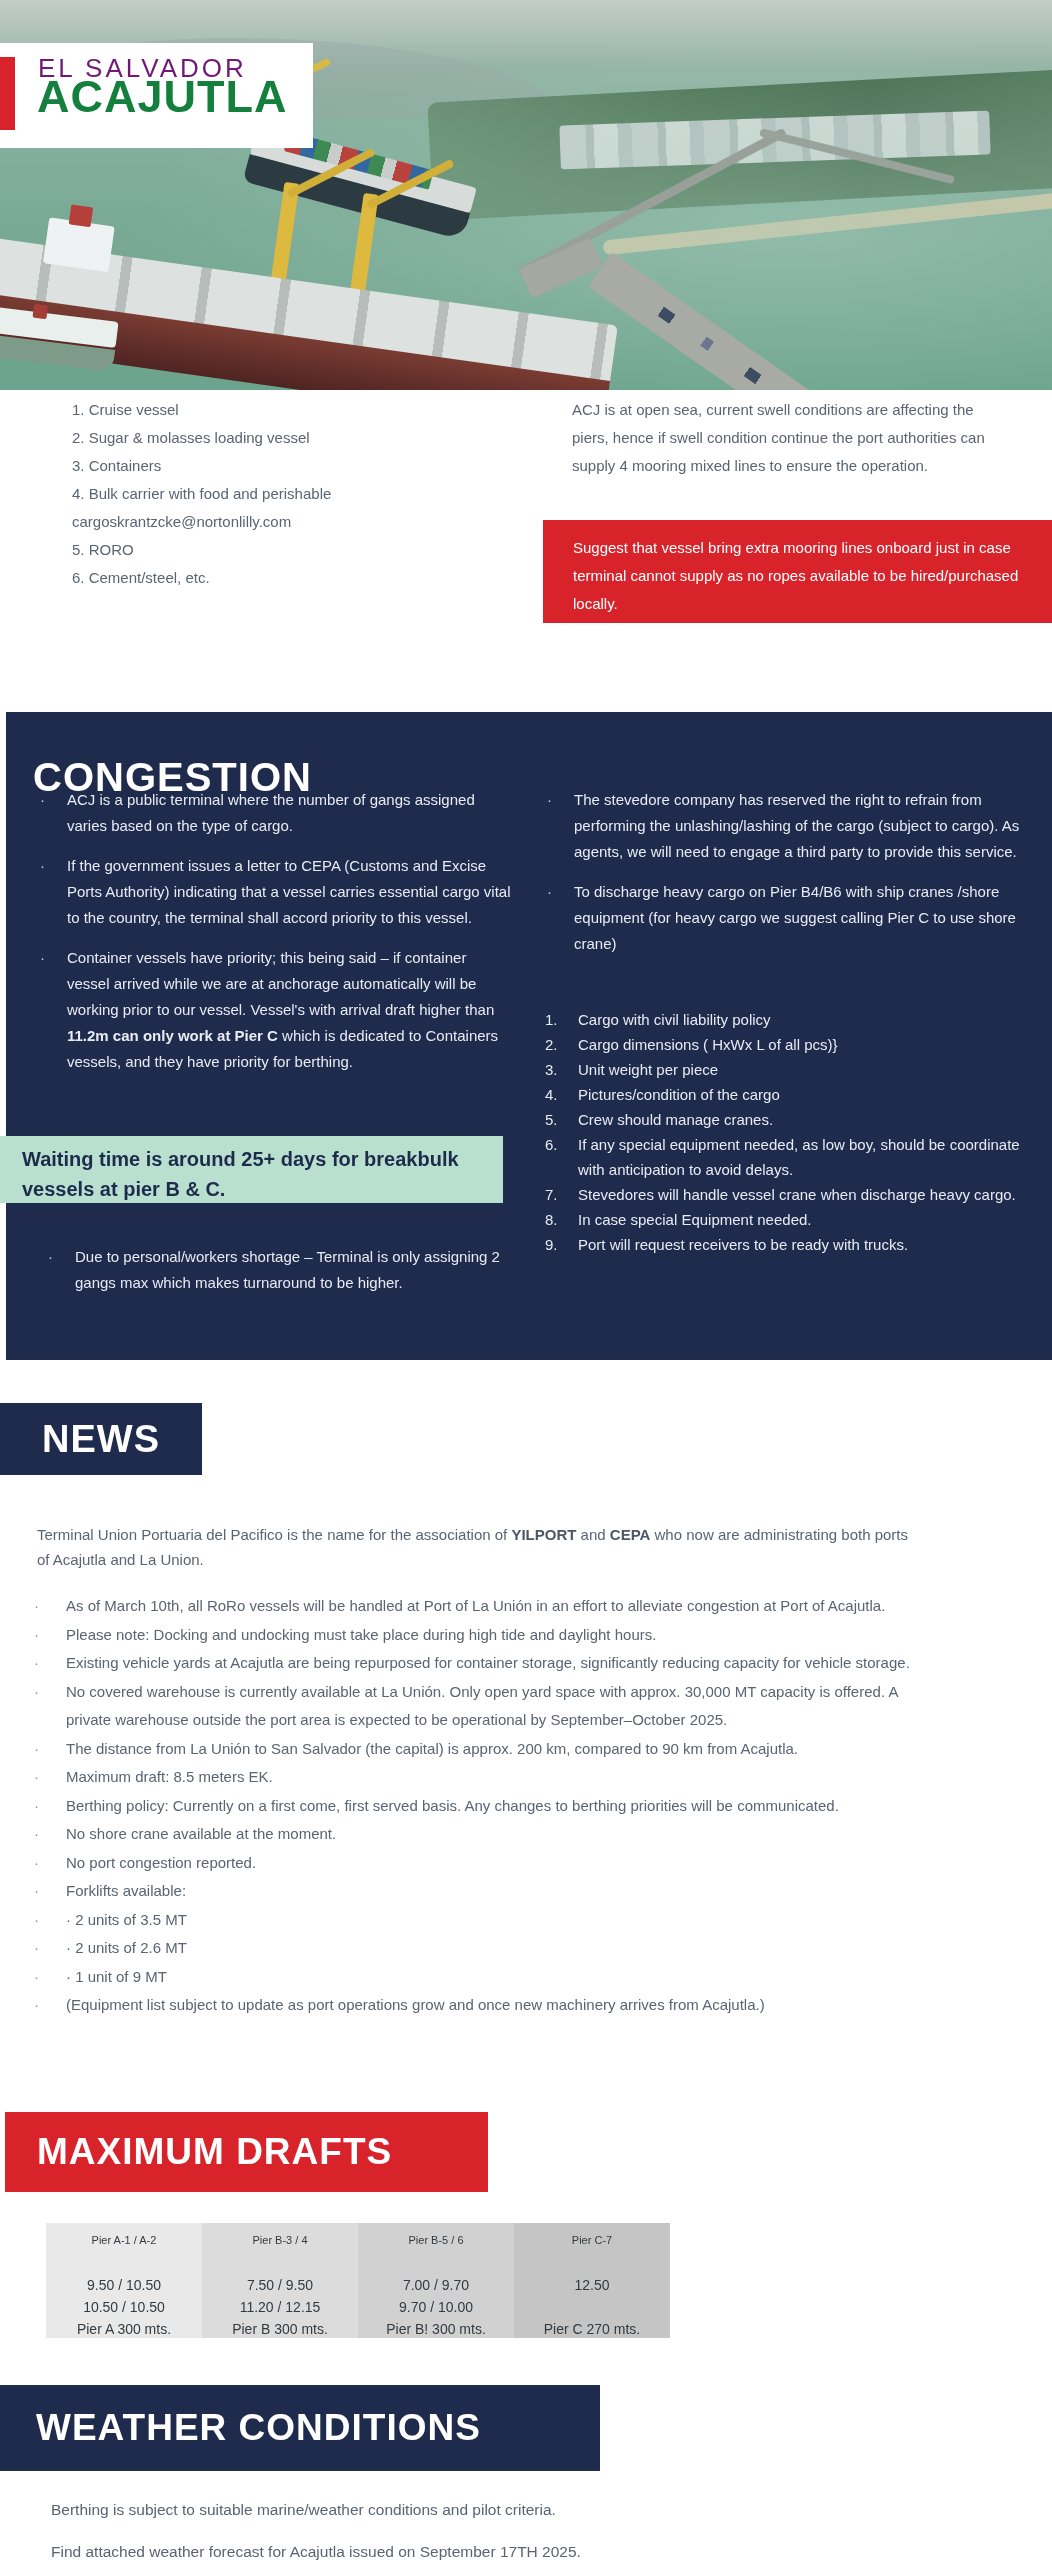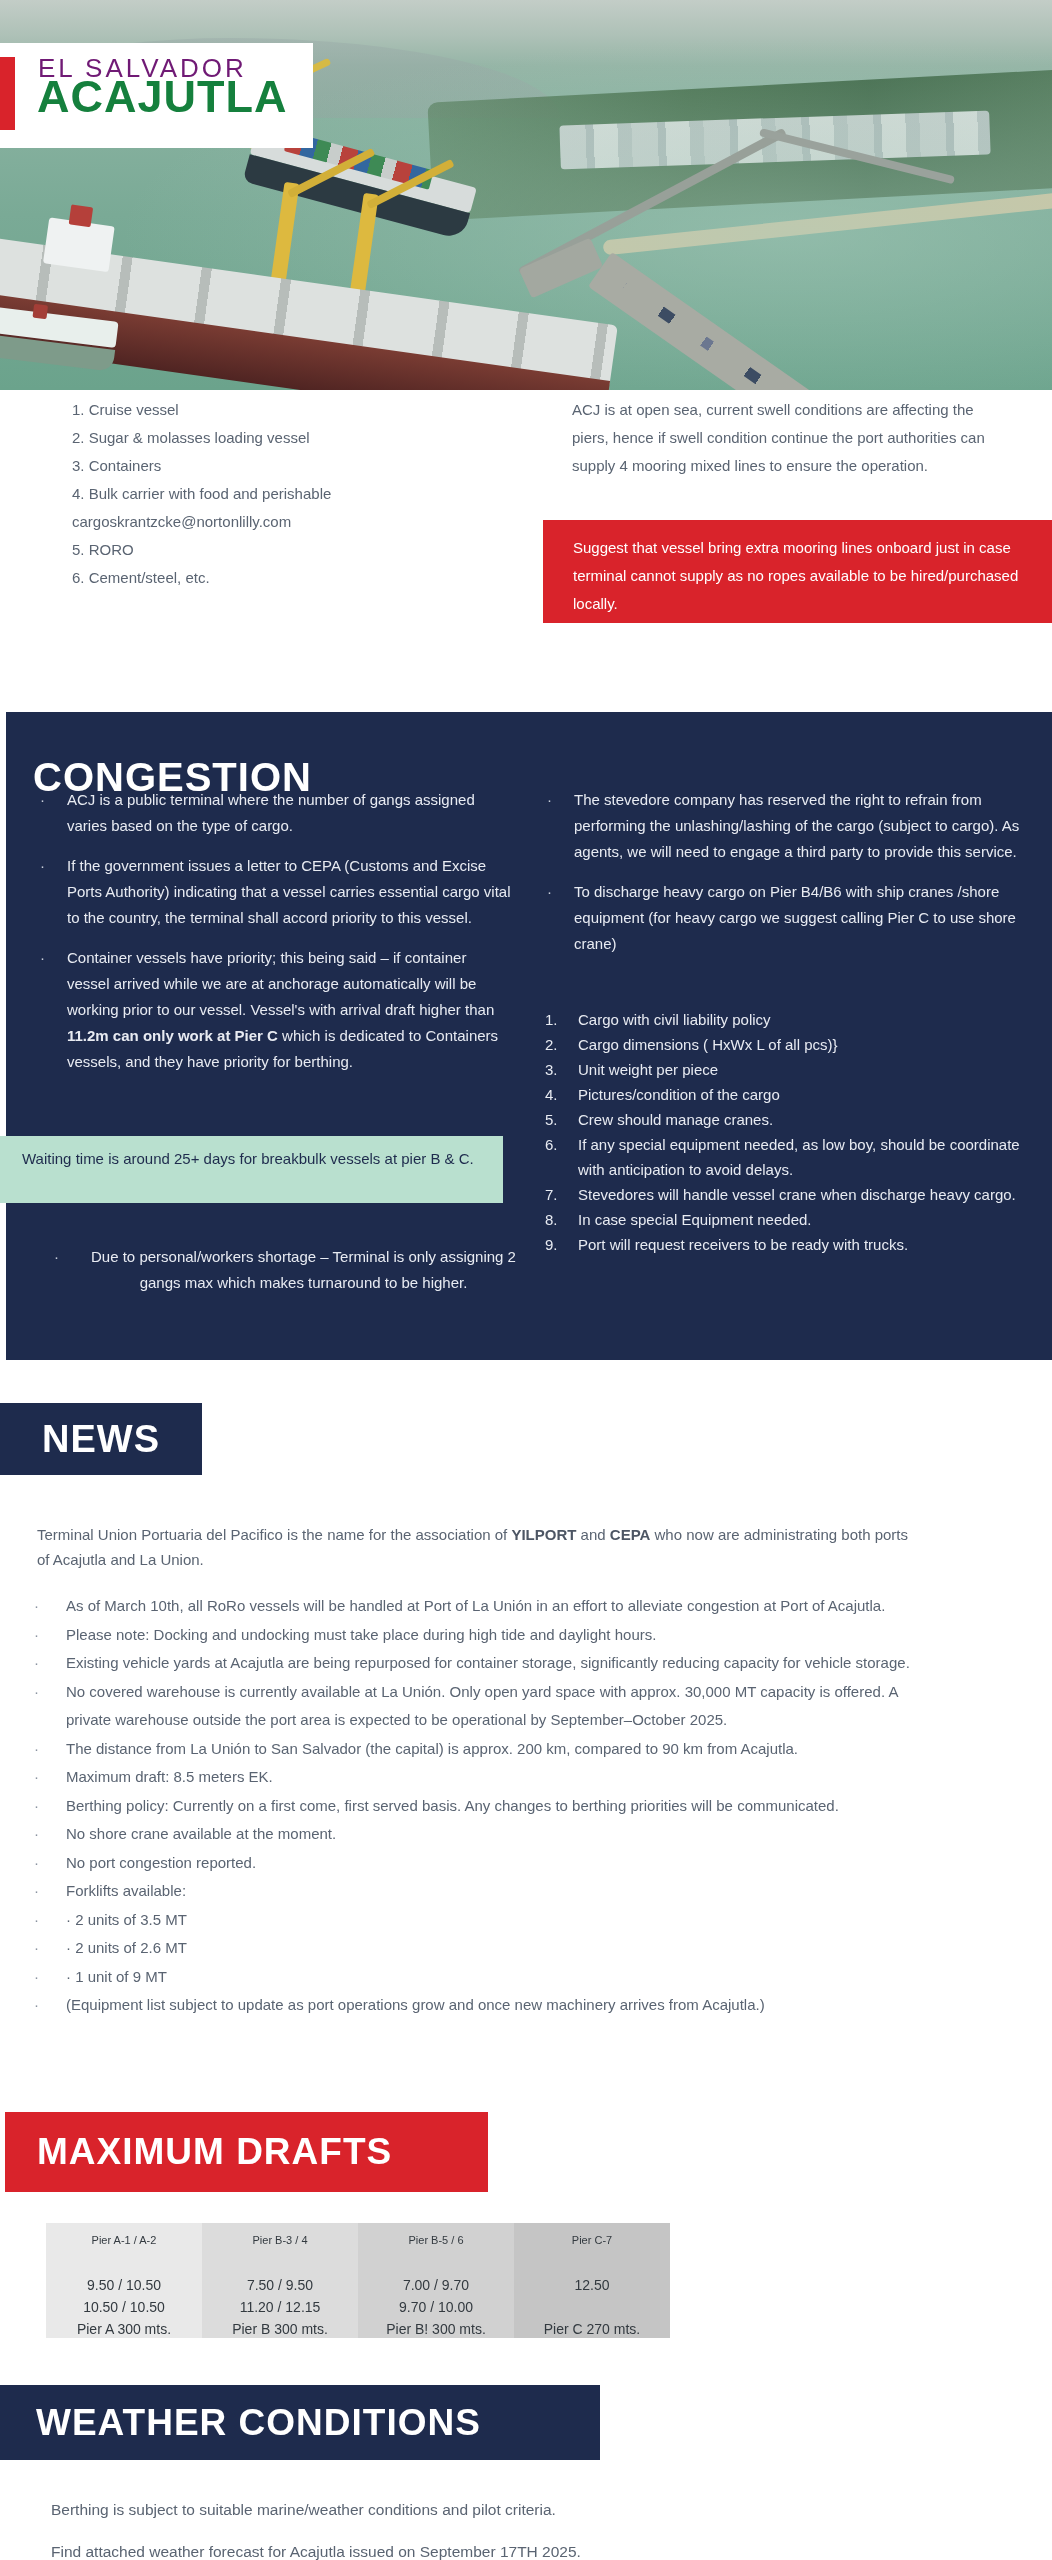--- a/index.html
+++ b/index.html
@@ -71,22 +71,22 @@
              font-size:15px;line-height:28px;box-sizing:border-box;padding:14px 26px 0 30px;}
 
   
   .congestion{position:absolute;left:6px;top:712px;width:1046px;height:648px;background:#1e2b4d;color:#e8ebf2;}
   .cg-title{position:absolute;left:27px;top:10px;font-size:40px;font-weight:bold;letter-spacing:1px;color:#ffffff;}
   .cg-ul{list-style:none;margin:0;padding:0;font-size:15px;line-height:26px;}
   .cg-ul li{position:relative;padding-left:29px;margin-bottom:14px;}
   .cg-ul li::before{content:"·";position:absolute;left:2px;top:0;color:#c7cdd9;}
   .cg-left-top{position:absolute;left:32px;top:75px;width:474px;}
   .cg-green{position:absolute;left:-6px;top:424px;width:503px;height:67px;background:#b9e0cf;color:#1e2b4d;
-            box-sizing:border-box;padding:8px 20px 0 22px;font-size:15px;font-weight:normal;line-height:30px;}
-  .cg-left-bottom{position:absolute;left:46px;top:532px;width:474px;text-align:center;}
+            box-sizing:border-box;padding:8px 20px 0 22px;font-size:20px;font-weight:bold;line-height:30px;}
+  .cg-left-bottom{position:absolute;left:40px;top:532px;width:474px;}
   .cg-right-top{position:absolute;left:539px;top:75px;width:490px;}
   .cg-right-list{list-style:none;margin:0;padding:0;position:absolute;left:539px;top:295px;width:494px;
                  font-size:15px;line-height:25px;}
   .cg-right-list li{display:flex;margin:0;}
   .cg-right-list .num{flex:none;width:33px;}
 
   
   .news-box{position:absolute;left:0;top:1403px;width:202px;height:72px;background:#1e2b4d;display:flex;align-items:center;}
   .news-box span{padding-left:42px;font-size:38px;font-weight:bold;letter-spacing:1px;color:#ffffff;}
   .news-para{position:absolute;left:37px;top:1507px;width:880px;font-size:15px;line-height:25px;}
@@ -103,21 +103,21 @@
   .dcol{width:156px;flex:none;text-align:center;color:#333a40;}
   .dth{height:42px;line-height:35px;font-size:11px;}
   .dtd{height:73px;box-sizing:border-box;padding-top:9px;font-size:14px;}
   .dr{line-height:22px;min-height:22px;}
   .dcol:nth-child(1) .dth,.dcol:nth-child(1) .dtd{background:#e9e9e9;}
   .dcol:nth-child(2) .dth,.dcol:nth-child(2) .dtd{background:#dcdcdc;}
   .dcol:nth-child(3) .dth,.dcol:nth-child(3) .dtd{background:#d1d1d1;}
   .dcol:nth-child(4) .dth,.dcol:nth-child(4) .dtd{background:#c5c5c5;}
 
   
-  .weather-box{position:absolute;left:0;top:2385px;width:600px;height:75px;background:#1e2b4d;display:flex;align-items:center;}
+  .weather-box{position:absolute;left:0;top:2385px;width:600px;height:86px;background:#1e2b4d;display:flex;align-items:center;}
   .weather-box span{padding-left:36px;font-size:37px;font-weight:bold;letter-spacing:1px;color:#ffffff;}
   .weather-lines{position:absolute;left:37px;top:2482px;width:920px;font-size:15.5px;line-height:28px;}
   .weather-lines div{margin:14px;}
 </style>
 </head>
 <body>
 
 <div class="page">
 
   <header class="photo">

